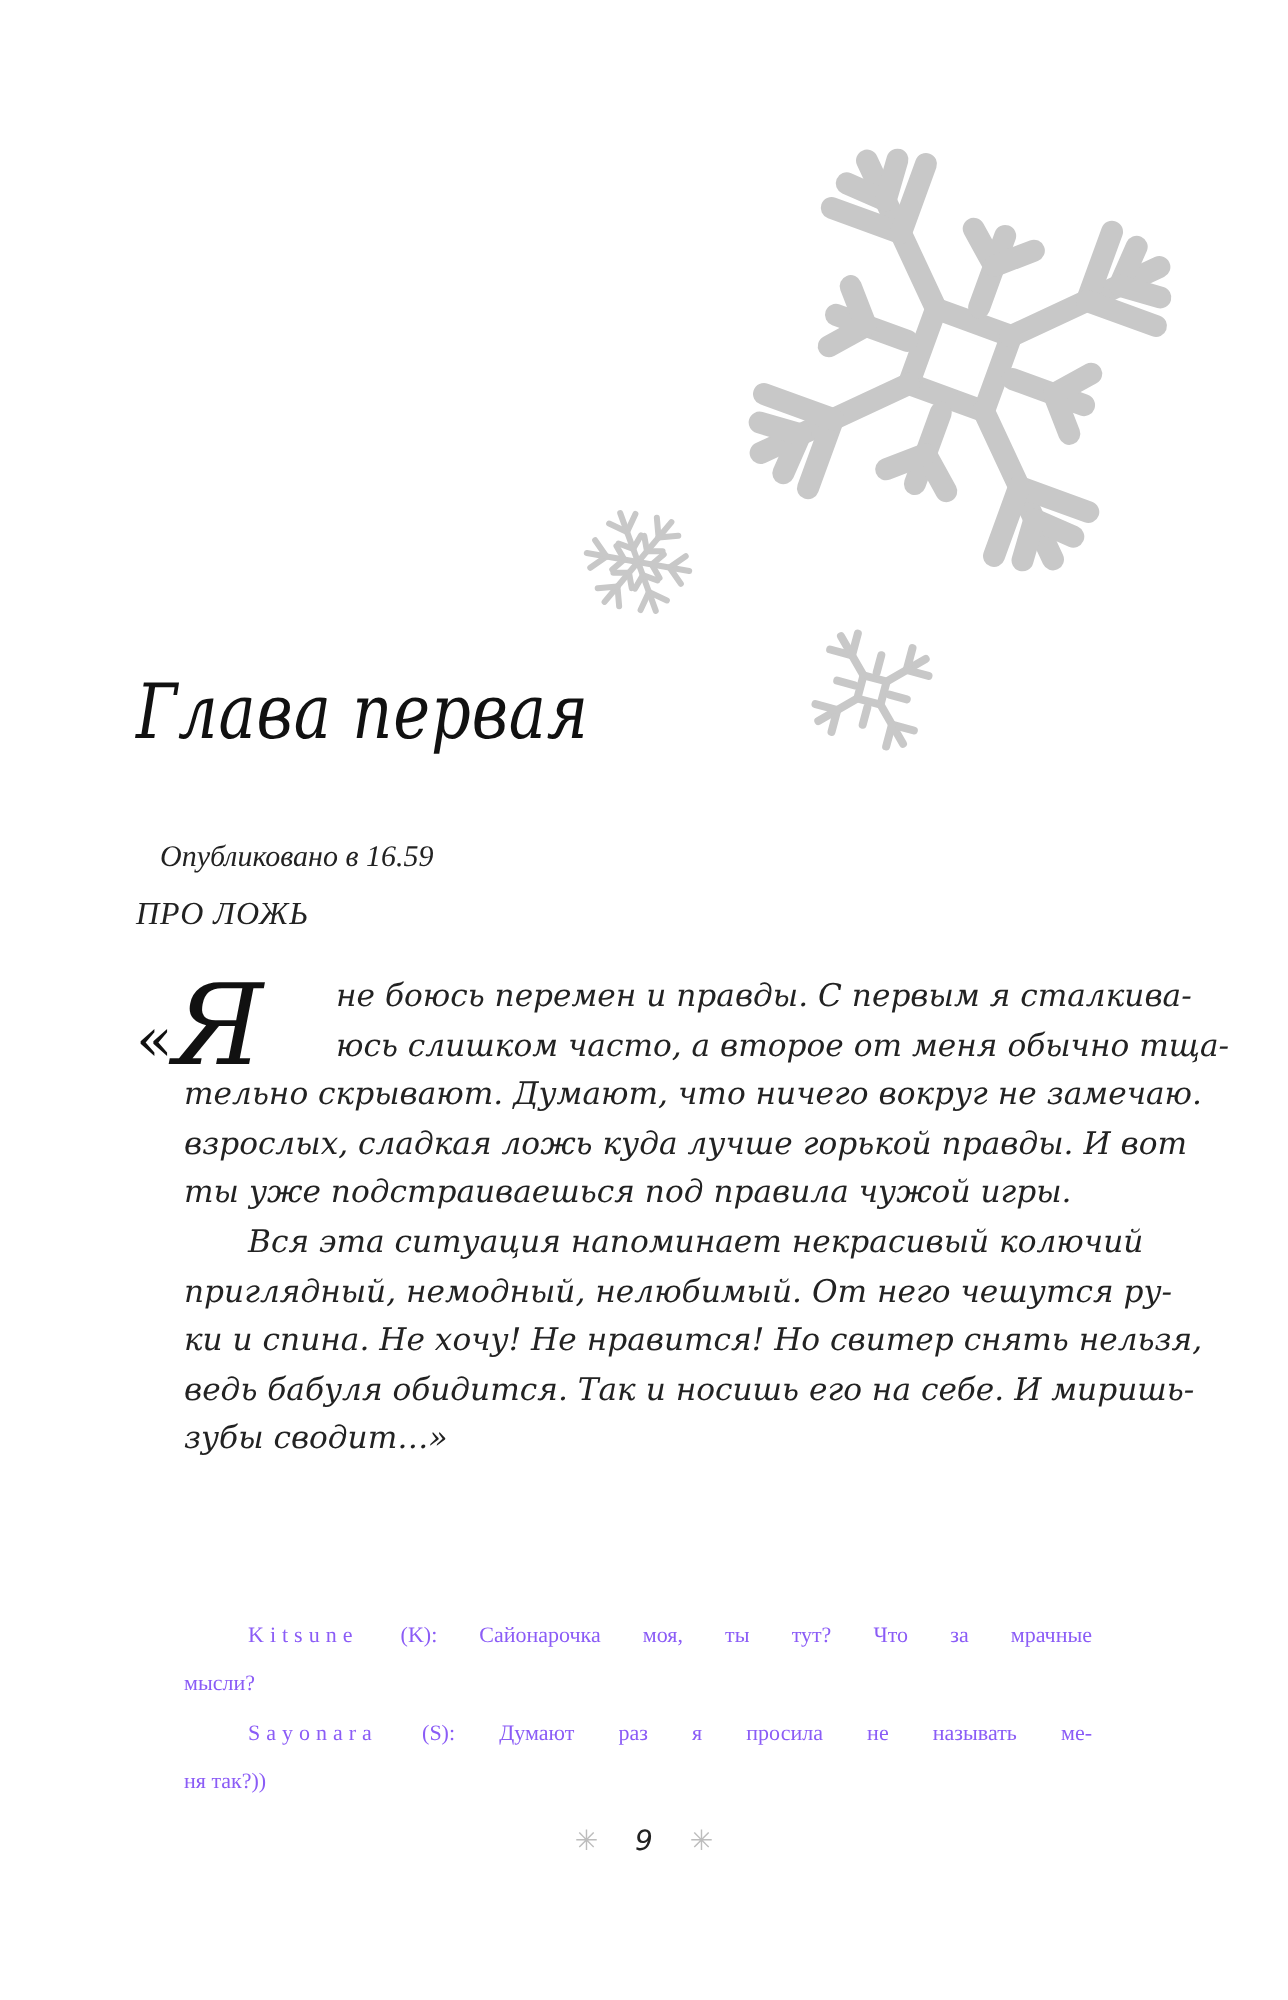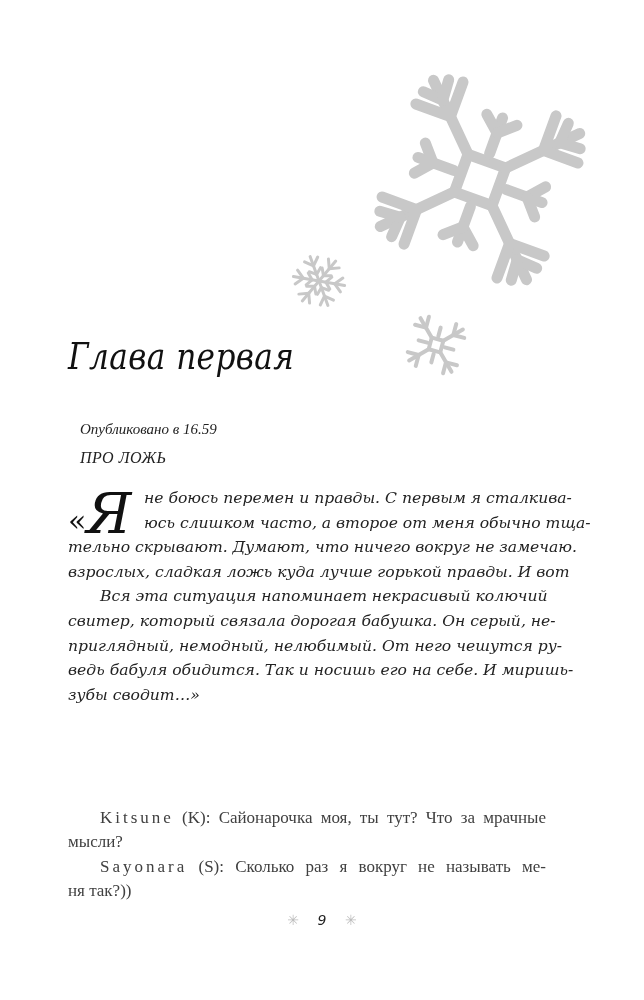--- a/index.html
+++ b/index.html
@@ -2,29 +2,29 @@
 <html><head>
   <meta charset="utf-8">
   <style>
     html, body { margin: 0; padding: 0; background: #ffffff; }
     body { width: 644px; height: 1000px; position: relative; overflow: hidden; font-family: "DejaVu Serif", serif; color: #1a1a1a; }
     .page { position: absolute; left: 0; top: 0; width: 644px; height: 704px; }
     .flake { position: absolute; }
     .flake line, .flake rect { stroke: #c8c8c8; stroke-linecap: round; fill: none; }
     .chapter-title { position: absolute; left: 68px; top: 334px; font-family: "DejaVu Serif", serif; font-style: italic; font-size: 38px; letter-spacing: 0.5px; color: #111; transform: scaleX(0.82); transform-origin: left top; }
     .published { position: absolute; left: 80px; top: 421px; font-family: "Liberation Serif", serif; font-style: italic; font-size: 15px; color: #222; }
-    .heading { position: absolute; left: 80px; top: 449px; font-family: "Liberation Serif", serif; font-style: italic; font-size: 16px; letter-spacing: 0.5px; color: #222; }
+    .heading { position: absolute; left: 68px; top: 449px; font-family: "Liberation Serif", serif; font-style: italic; font-size: 16px; letter-spacing: 0.5px; color: #222; }
     .body-text { position: absolute; left: 68px; top: 486px; width: 478px; font-family: "DejaVu Serif", serif; font-style: italic; font-size: 15.6px; line-height: 24.6px; color: #222; }
-    .line { display: block; white-space: nowrap; text-align: justify; text-align-last: justify; }
+    .line { display: block; white-space: nowrap; text-align: justify; text-align-last: justify; margin-left: 24px; }
     .line.last { text-align-last: left; }
     .line.indent { padding-left: 32px; }
     .line.dropcap-line { padding-left: 76px; }
     .dropcap { position: absolute; left: 0; top: 4px; font-family: "DejaVu Serif", serif; font-style: italic; font-size: 56px; line-height: 48px; color: #111; }
     .dropcap .quote { font-size: 30px; font-style: normal; vertical-align: 2px; }
-    .dialog { position: absolute; left: 68px; top: 806px; width: 478px; font-family: "Liberation Serif", serif; font-size: 17px; line-height: 24.4px; color: #404040; }
+    .dialog { position: absolute; left: 68px; top: 806px; width: 478px; font-family: "Liberation Serif", serif; font-size: 11px; line-height: 24.4px; color: #8b5cf6; }
     .speaker { letter-spacing: 3px; }
     .footer { position: absolute; left: 0; top: 912px; width: 644px; text-align: center; font-size: 14px; }
     .footer .star { color: #bdbdbd; font-size: 14px; display: inline-block; margin: 0 14px; }
     .footer .num { font-family: "DejaVu Sans", sans-serif; font-style: italic; font-size: 14px; color: #222; }
   </style>
 </head>
 <body>
 
 <div class="page">
 
@@ -172,31 +172,32 @@
   <div class="chapter-title">Глава первая</div>
   <div class="published">Опубликовано в 16.59</div>
   <div class="heading">ПРО ЛОЖЬ</div>
 
   <div class="body-text">
     <div class="dropcap"><span class="quote">«</span><span>Я</span></div>
     <span class="line dropcap-line">не боюсь перемен и правды. С первым я сталкива-</span>
     <span class="line dropcap-line">юсь слишком часто, а второе от меня обычно тща-</span>
     <span class="line">тельно скрывают. Думают, что ничего вокруг не замечаю.</span>
     <span class="line">взрослых, сладкая ложь куда лучше горькой правды. И вот</span>
+    <span class="line last">ты уже подстраиваешься под правила чужой игры.</span>
     <span class="line indent">Вся эта ситуация напоминает некрасивый колючий</span>
-    <span class="line">свитер, который связала дорогая бабушка. Он серый, не-</span>
     <span class="line">приглядный, немодный, нелюбимый. От него чешутся ру-</span>
+    <span class="line">ки и спина. Не хочу! Не нравится! Но свитер снять нельзя,</span>
     <span class="line">ведь бабуля обидится. Так и носишь его на себе. И миришь-</span>
     <span class="line last">зубы сводит…»</span>
   </div>
 
   <div class="dialog">
     <span class="line indent"><span class="speaker">Kitsune</span><span> (K): Сайонарочка моя, ты тут? Что за мрачные</span></span>
     <span class="line last">мысли?</span>
-    <span class="line indent"><span class="speaker">Sayonara</span><span> (S): Сколько раз я вокруг не называть ме-</span></span>
+    <span class="line indent"><span class="speaker">Sayonara</span><span> (S): Думают раз я просила не называть ме-</span></span>
     <span class="line last">ня так?))</span>
   </div>
 
   <div class="footer">
     <span class="star">✳</span>
     <span class="num">9</span>
     <span class="star">✳</span>
   </div>
 </div>
 

